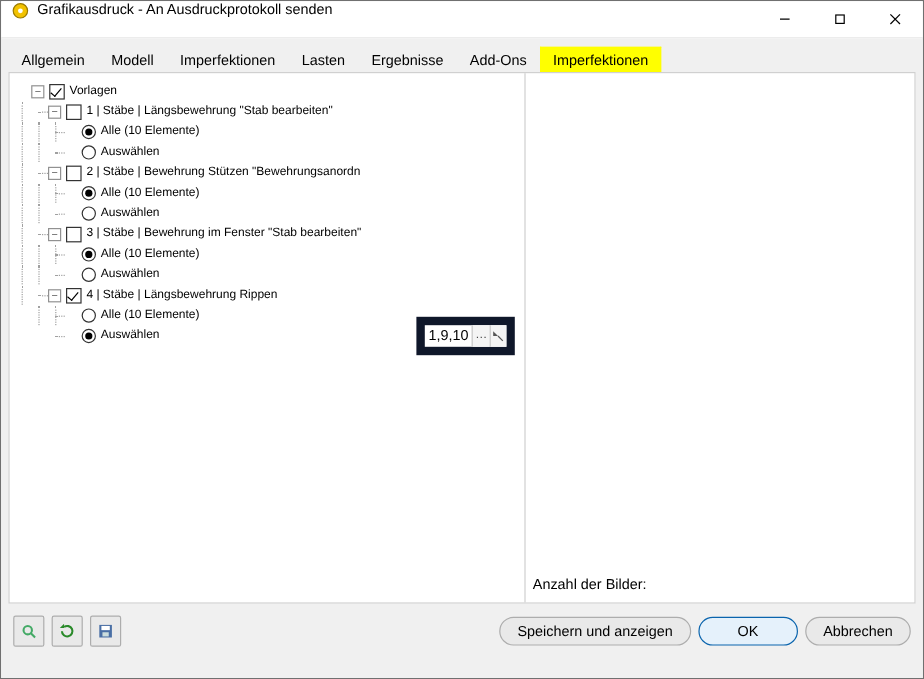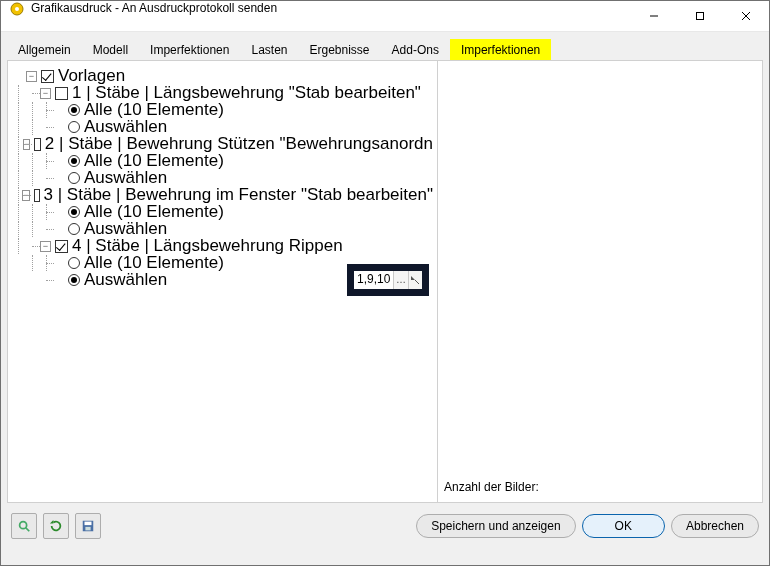--- a/index.html
+++ b/index.html
@@ -22,21 +22,21 @@
   
   .node{display:flex;align-items:center;height:16px;line-height:16px;white-space:nowrap;margin:1px 0}
   .indent{display:inline-block;width:14px;height:16px;position:relative}
   .dots{position:absolute;left:6px;top:0;bottom:0;border-left:1px dotted #a0a0a0}
   .dots-h{position:absolute;left:6px;top:8px;width:8px;border-top:1px dotted #a0a0a0}
   .toggle{width:11px;height:11px;border:1px solid #919191;background:#fff;display:inline-flex;align-items:center;justify-content:center;font-size:9px;line-height:9px;margin-right:4px;color:#5a5a5a;box-sizing:border-box}
   .cb{width:13px;height:13px;border:1px solid #333;background:#fff;display:inline-flex;align-items:center;justify-content:center;margin-right:4px;box-sizing:border-box}
   .cb.checked::after{content:"";width:8px;height:4px;border-left:1.5px solid #000;border-bottom:1.5px solid #000;transform:rotate(-50deg) translate(0,-1px)}
   .radio{width:12px;height:12px;border:1px solid #333;border-radius:50%;display:inline-flex;align-items:center;justify-content:center;margin-right:4px;box-sizing:border-box}
   .radio.checked::after{content:"";width:6px;height:6px;background:#000;border-radius:50%}
-  .label{font-size:17px}
+  .label{font-size:10px}
   .sel-input{position:absolute;right:4px;width:68px;height:18px;border:7px solid #0f172a;background:#fff;display:flex;align-items:flex-start}
   .sel-input .txt{flex:1;padding:0 3px;font-size:12px}
   .sel-input .btn{width:16px;height:100%;border-left:1px solid #c8c8c8;background:#f4f4f4;display:flex;align-items:center;justify-content:center;font-size:10px;color:#444}
   .sel-input .btn.pick svg{width:10px;height:10px}
   
   .footer{height:34px;display:flex;align-items:center;padding:0 4px;gap:6px;margin-top:6px}
   .smallbtn{width:24px;height:24px;border:1px solid #adadad;background:#e9e9e9;display:flex;align-items:center;justify-content:center;border-radius:2px}
   .spacer{flex:1}
   .btn-big{height:22px;border:1px solid #adadad;background:#e9e9e9;padding:0 14px;font-size:12px;display:flex;align-items:center;border-radius:12px}
   .btn-big.default{border:1px solid #0a64ad;background:#e5f1fb;padding:0 32px}

